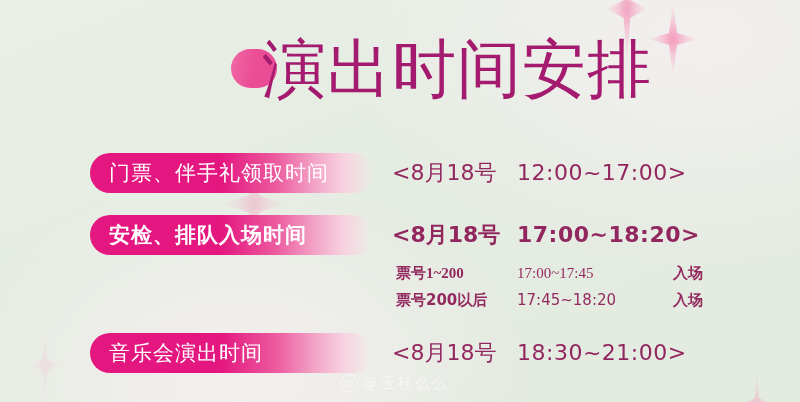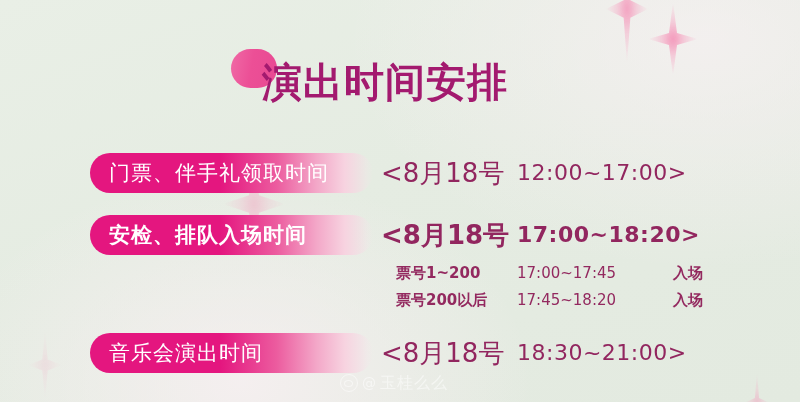--- a/index.html
+++ b/index.html
@@ -62,28 +62,27 @@
     top: 31px;
     width: 46px;
     height: 39px;
     border-radius: 20px;
     background: linear-gradient(100deg, #f06aa6 0%, #ec4f96 45%, #e84a93 100%);
   }
   #poster-title {
     position: absolute;
     left: 262px;
     top: 18px;
-    font-size: 40px;
+    font-size: 64px;
     line-height: 66px;
-    font-weight: bold;
+    font-weight: normal;
     letter-spacing: 1px;
     color: #a31a6f;
     white-space: nowrap;
     font-family: "DejaVu Sans", "Liberation Sans", sans-serif;
-    margin-top: 13px;
   }
 
   
   #schedule {
     position: absolute;
     left: 0;
     top: 0;
     width: 800px;
     height: 402px;
   }
@@ -119,49 +118,49 @@
     top: 0;
     height: 40px;
     line-height: 40px;
     font-size: 21px;
     letter-spacing: 1px;
     color: #ffffff;
     white-space: nowrap;
   }
   .row-date {
     position: absolute;
-    left: 381px;
-    top: 0;
-    height: 40px;
-    line-height: 40px;
-    font-size: 26px;
-    color: #92265f;
-    white-space: nowrap;
-    letter-spacing: 0px;
-  }
-  .row-time {
-    position: absolute;
-    left: 517px;
+    left: 392px;
     top: 0;
     height: 40px;
     line-height: 40px;
     font-size: 22px;
     color: #92265f;
     white-space: nowrap;
+    letter-spacing: 0px;
+  }
+  .row-time {
+    position: absolute;
+    left: 517px;
+    top: 0;
+    height: 40px;
+    line-height: 40px;
+    font-size: 22px;
+    color: #92265f;
+    white-space: nowrap;
     letter-spacing: 0.5px;
   }
 
   
   .subrow {
     position: absolute;
     left: 0;
     width: 800px;
     height: 24px;
   }
-  #subrow-0 { top: 261px; }
+  #subrow-0 { top: 261px; font-family: Liberation Serif, serif; }
   #subrow-1 { top: 288px; padding-left: 20px; }
   .sub-ticket {
     position: absolute;
     left: 396px;
     top: 0;
     height: 24px;
     line-height: 24px;
     font-size: 15px;
     font-weight: bold;
     color: #93295f;

